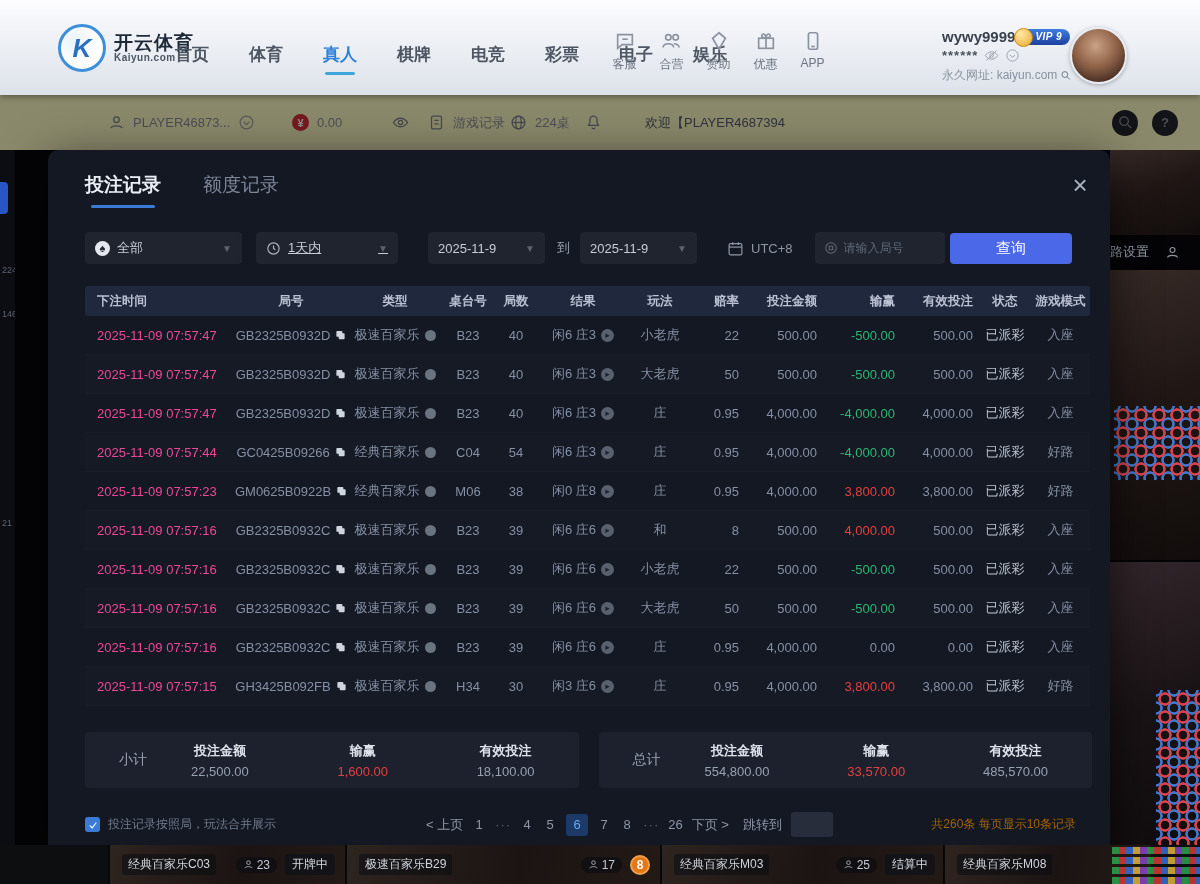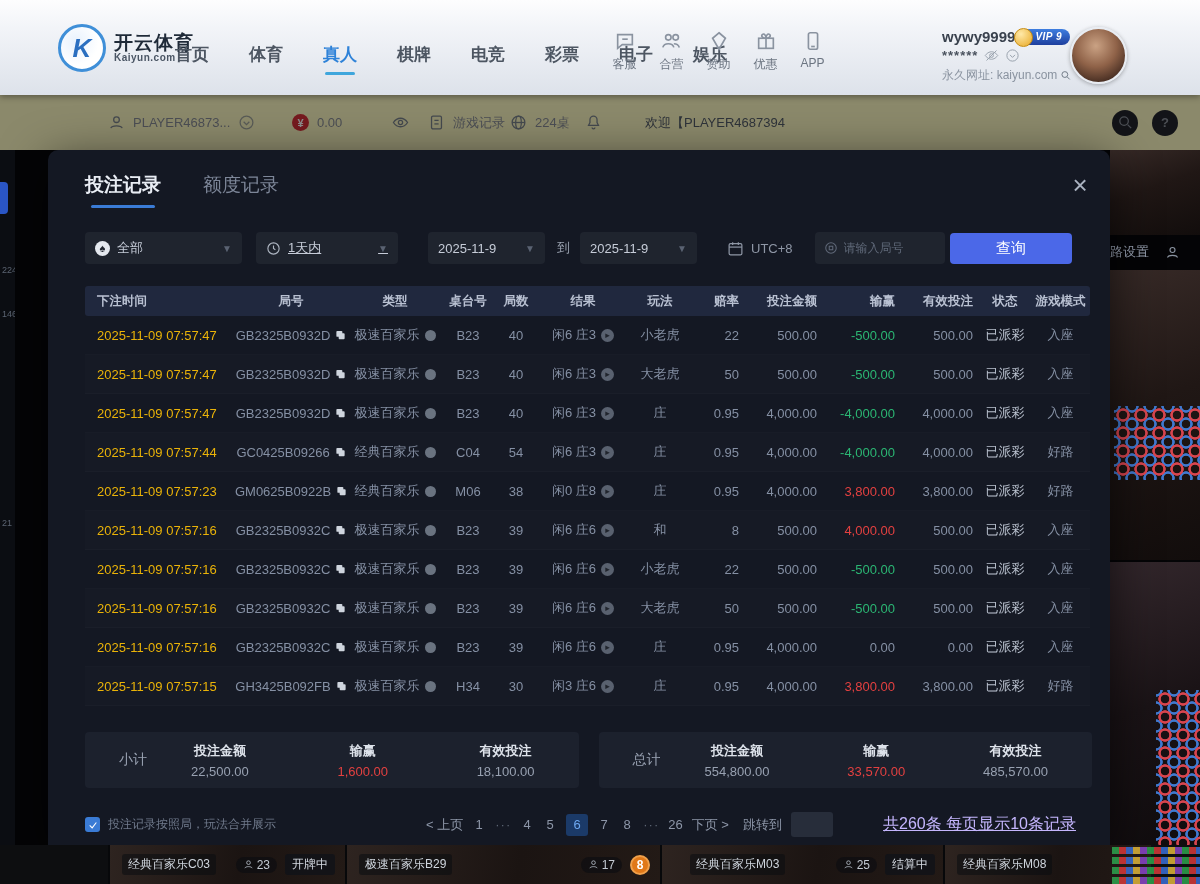--- a/index.html
+++ b/index.html
@@ -114,21 +114,21 @@
   
   .trow { display:grid; grid-template-columns:150px 112px 96px 50px 46px 88px 66px 52px 78px 78px 78px 52px 59px;
     align-items:center; width:1005px; }
   #thead { margin-top:22px; height:30px; background:#20283e; border-radius:3px; }
   #thead .th { font-size:12.5px; color:#b9c1d2; font-weight:bold; text-align:center; white-space:nowrap; }
   #thead .th.a-left { text-align:left; padding-left:12px; }
   #thead .th.a-right { text-align:right; padding-right:6px; }
   #tbody .trow { height:39px; border-bottom:1px solid rgba(255,255,255,.018); }
   #tbody .trow:nth-child(even) { background:rgba(255,255,255,.013); }
   .td { font-size:13px; color:#8590a4; text-align:center; white-space:nowrap; display:flex; justify-content:center; align-items:center; gap:5px; }
-  .td.a-left { justify-content:flex-start; padding-left:12px; color:#eab308; }
+  .td.a-left { justify-content:flex-start; padding-left:12px; color:#ec4899; }
   .td.a-right { justify-content:flex-end; padding-right:6px; }
   .td .copy-ic { width:11px; height:12px; flex:none; }
   .td .copy-ic rect { fill:#cfd5de; }
   .td .dot-ic { width:11px; height:11px; border-radius:50%; background:#6a7380; flex:none; }
   .td .res-ic { width:13px; height:13px; border-radius:50%; background:#59616f; flex:none; color:#20242c;
     font-size:9px; line-height:13px; text-align:center; }
   .wl-loss { color:#2bb673 !important; }
   .wl-win  { color:#e34040 !important; }
   .st-text { color:#b9c1ce; }
 
@@ -149,21 +149,21 @@
   #merge-checkbox svg { width:10px; height:10px; stroke:#fff; fill:none; stroke-width:2.5; }
   #merge-label { font-size:12px; color:#707a8c; }
   #pagination { display:flex; align-items:center; gap:9px; margin-left:150px; }
   .pg-item { font-size:13px; color:#8d96a8; cursor:pointer; min-width:14px; text-align:center; }
   .pg-item.active { background:#1b3a68; color:#6ea8f0; width:22px; height:22px; line-height:22px; border-radius:3px; }
   .pg-item.ellipsis { color:#5d6674; letter-spacing:1px; cursor:default; }
   #jump-group { display:flex; align-items:center; gap:9px; margin-left:14px; }
   #jump-label { font-size:13px; color:#8d96a8; }
   #jump-input { width:42px; height:25px; background:#272d3a; border:none; border-radius:3px; outline:none;
     color:#c6ccd8; font-size:13px; text-align:center; font-family:"Liberation Sans",sans-serif; }
-  #footer-stats { margin-left:auto; margin-right:16px; font-size:16px; color:#c4b5fd; white-space:nowrap;text-decoration:underline; }
+  #footer-stats { margin-left:auto; margin-right:16px; font-size:12px; color:#a16207; white-space:nowrap; }
 
   
   #bottom-bar { position:absolute; top:845px; left:0; width:1200px; height:39px; background:#0d0e10; overflow:hidden; }
   .vtile { position:absolute; top:0; height:39px; background:linear-gradient(100deg,#2e2420 0%, #1b1412 55%, #231a16 100%);
     border-left:2px solid #07080a; display:flex; align-items:center; }
   .vtile .vname { margin-left:12px; font-size:12px; color:#cfd5dd; background:rgba(10,12,16,.55);
     padding:2px 6px; border-radius:3px; white-space:nowrap; }
   .vtile .spacer { flex:1; }
   .vbadge { display:flex; align-items:center; gap:3px; font-size:12px; color:#c3c9d2;
     background:rgba(10,12,16,.6); border-radius:9px; padding:1px 7px; margin-right:8px; white-space:nowrap; }
@@ -973,21 +973,21 @@
         <span class="spacer"></span>
         <span class="vbadge">
           <svg viewBox="0 0 24 24">
             <circle cx="12" cy="8" r="4"></circle>
             <path d="M4 20c1.5-4.5 14.5-4.5 16 0"></path>
           </svg>
           <span>17</span>
         </span>
         <span class="vtimer">8</span>
       </div>
-      <div class="vtile" style="left: 660px; width: 285px; padding-left: 16px;">
+      <div class="vtile" style="left: 660px; width: 285px;">
         <span class="vname">经典百家乐M03</span>
         <span class="spacer"></span>
         <span class="vbadge">
           <svg viewBox="0 0 24 24">
             <circle cx="12" cy="8" r="4"></circle>
             <path d="M4 20c1.5-4.5 14.5-4.5 16 0"></path>
           </svg>
           <span>25</span>
         </span>
         <span class="vstatus">结算中</span>

